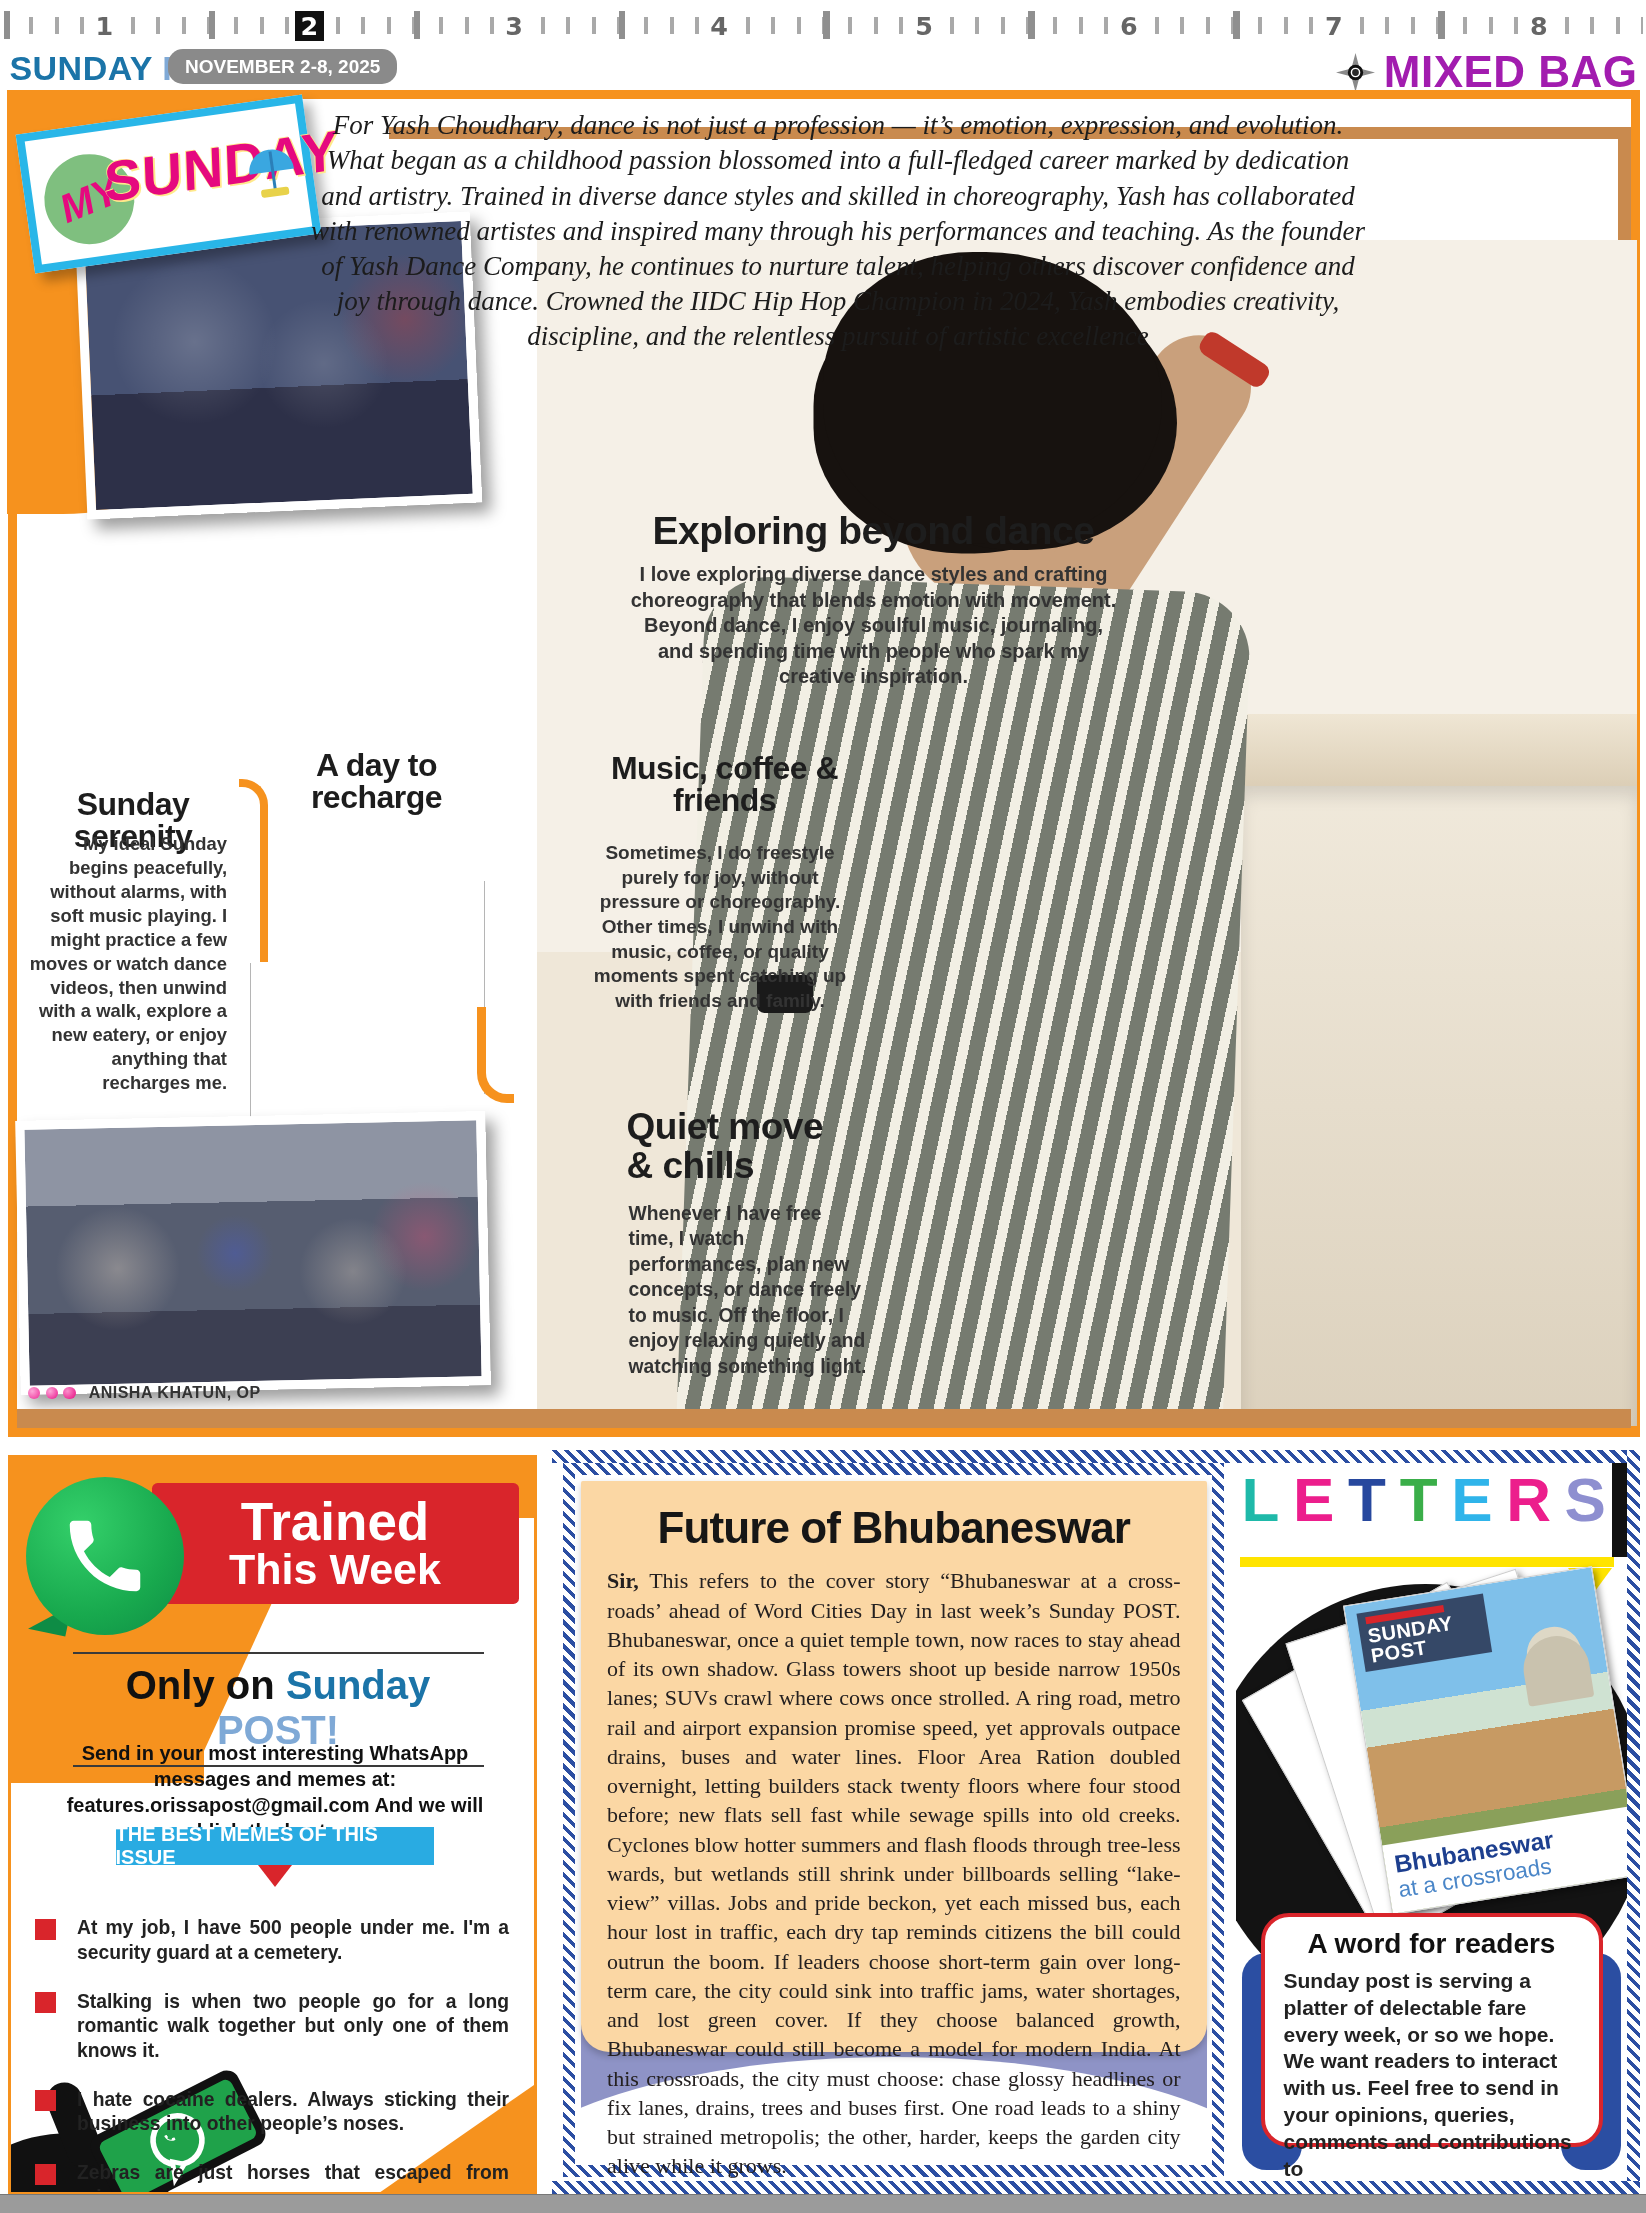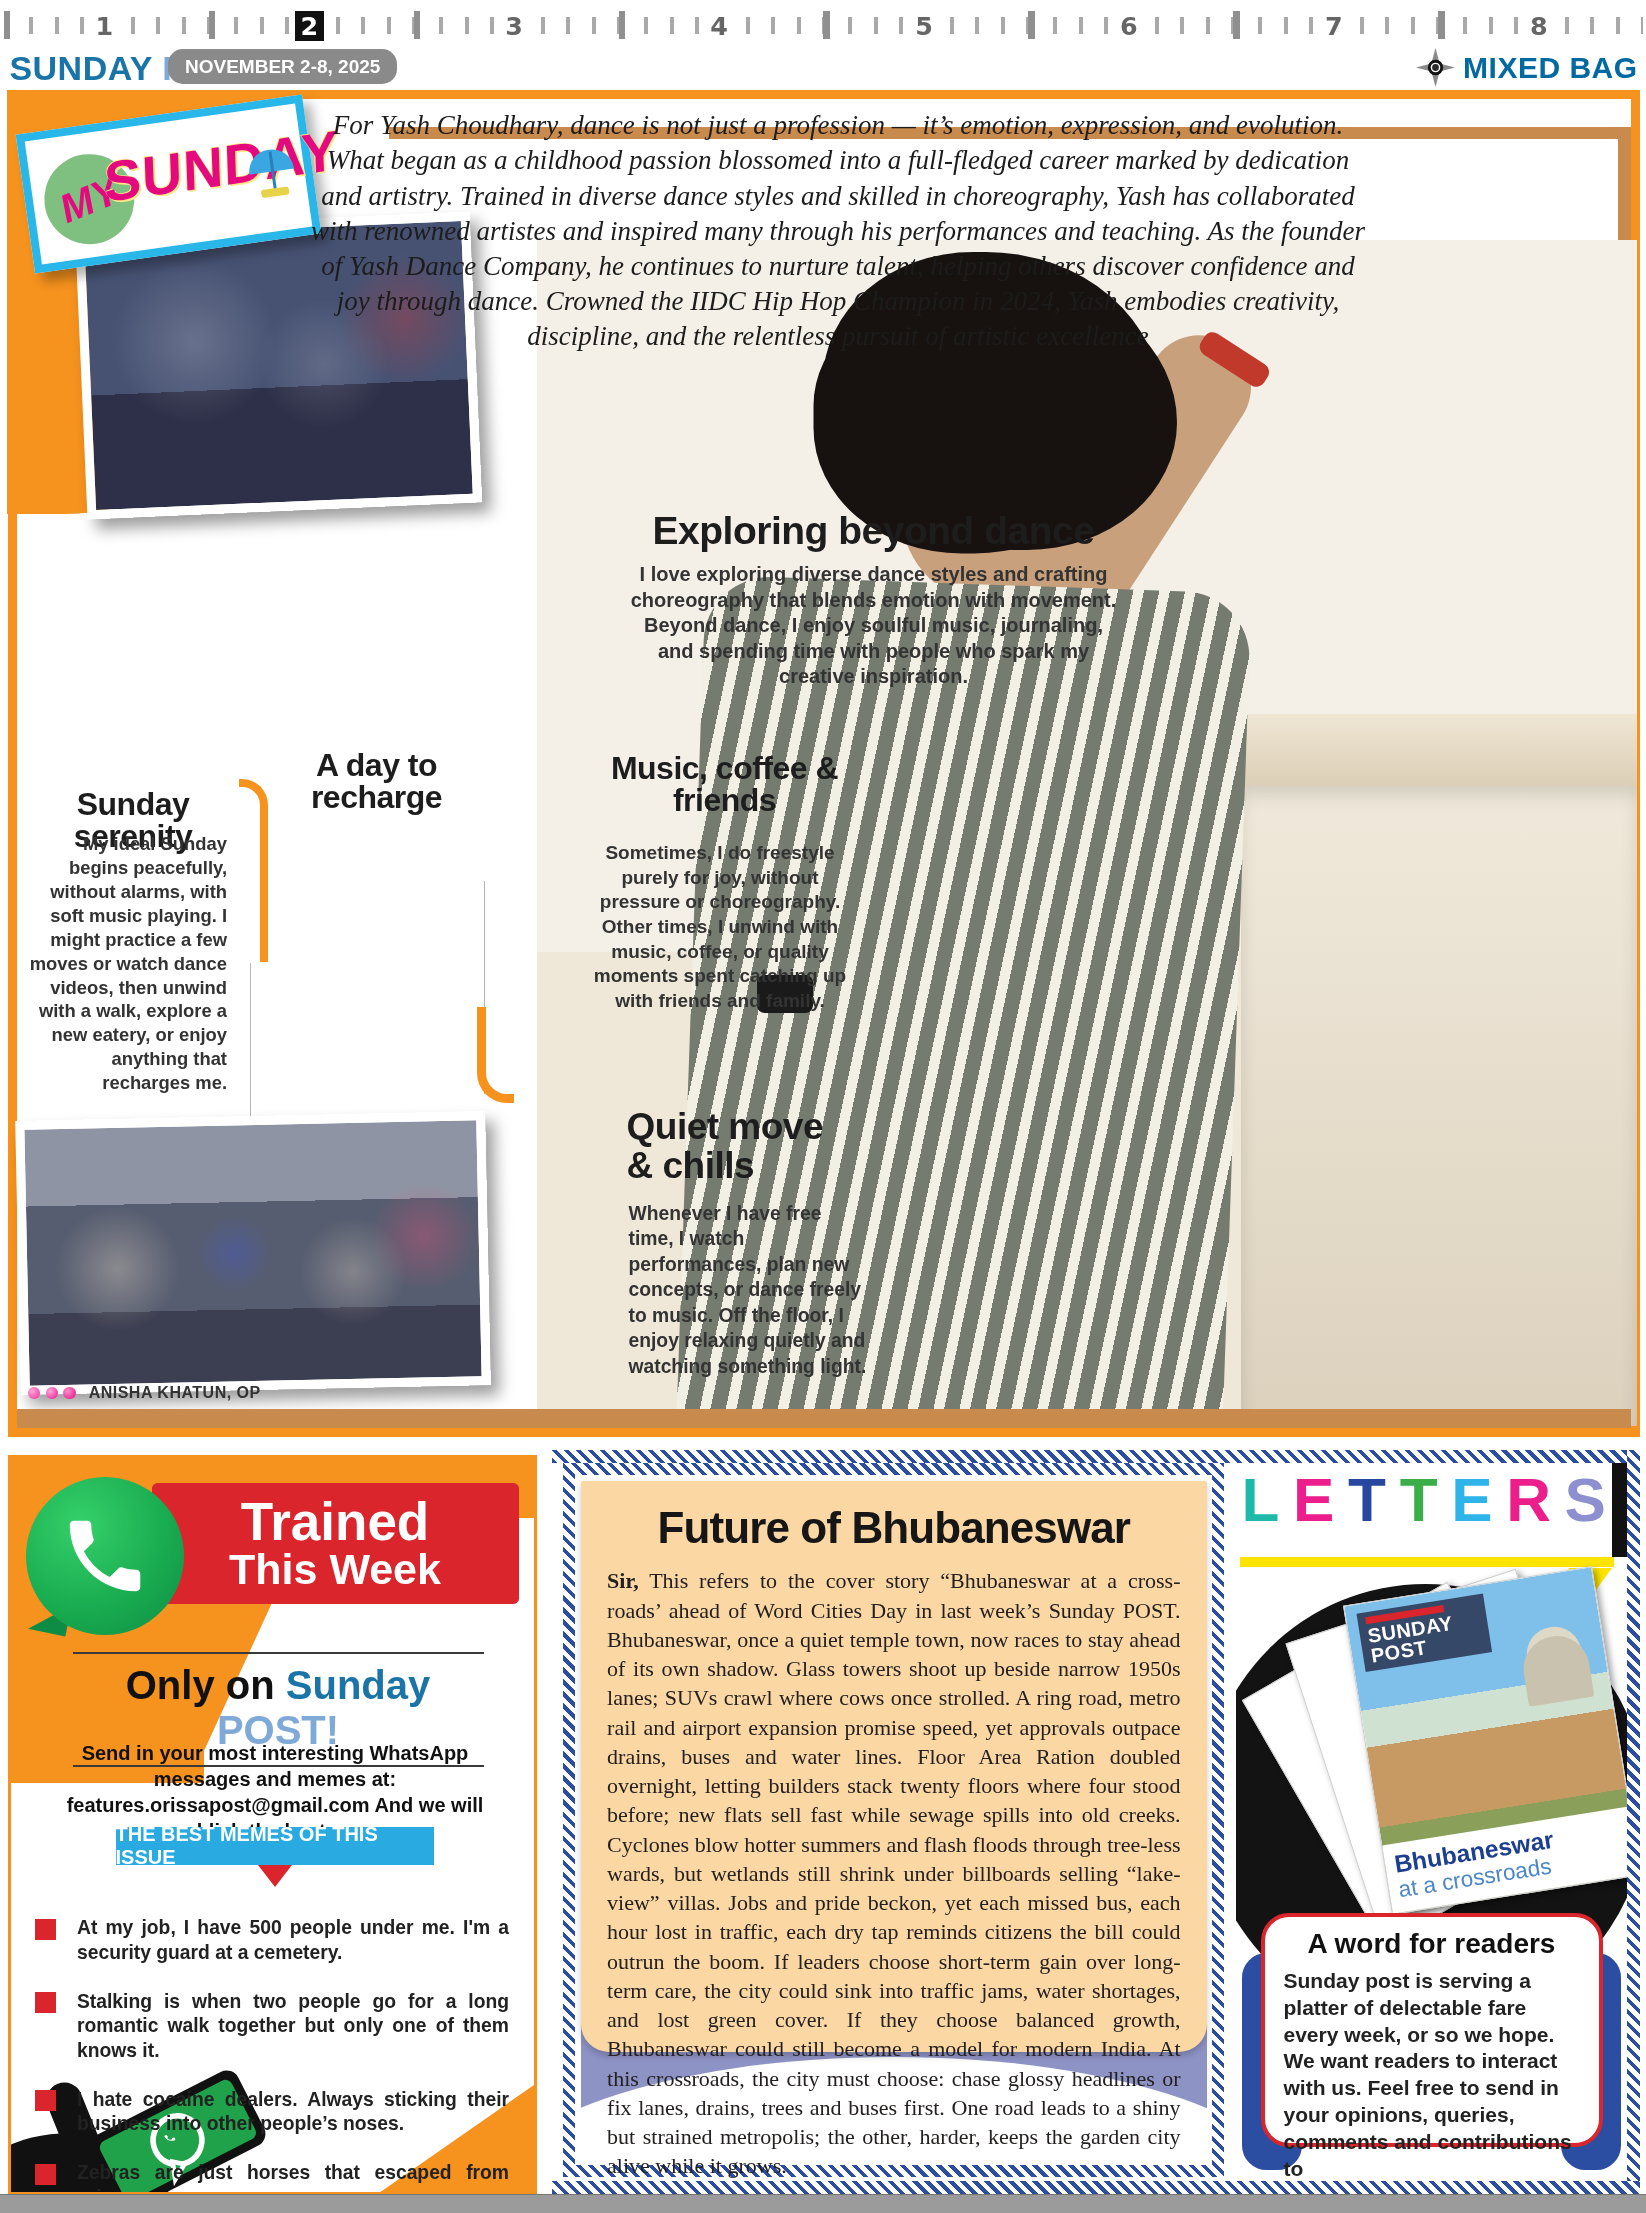--- a/index.html
+++ b/index.html
@@ -16,21 +16,21 @@
         font-weight:bold;font-size:25.4px;color:#666;font-family:"DejaVu Sans",sans-serif;}
   .rcell.active .rnum{background:#111;color:#fff;}
 
   
   .masthead{position:absolute;left:9.4px;top:49px;font-weight:800;font-size:34px;letter-spacing:0.5px;}
   .masthead .m1{color:#1b74a8;}
   .masthead .m2{color:#7fa9d6;}
   .datebadge{position:absolute;left:168px;top:49px;background:#8a8a8a;color:#fff;
      font-weight:800;font-size:19px;padding:6.6px 17px;border-radius:15px;}
   .mixedbag{position:absolute;right:9.4px;top:47px;display:flex;align-items:center;gap:7.5px;}
-  .mixedbag .mb{color:#0369a1;font-weight:800;font-size:30px;letter-spacing:0.5px;}
+  .mixedbag .mb{color:#a21caf;font-weight:800;font-size:44px;letter-spacing:0.5px;}
 
   
   .feature{position:absolute;left:7.5px;top:90px;width:1632px;height:1347px;background:#fff;
      border:9.4px solid #f6921e;box-sizing:border-box;}
   .tan-top{position:absolute;left:372px;right:0;top:28px;height:12.2px;background:#c98a4e;}
   .tan-right{position:absolute;right:0;top:28px;width:12.2px;bottom:0;background:#c98a4e;}
   .tan-bottom{position:absolute;left:0;right:0;bottom:0;height:19px;background:#c98a4e;}
   .orange-blob{position:absolute;left:-9.4px;top:-9.4px;width:282px;height:424px;background:#f6921e;
      border-radius:0 0 226px 0;}
 

